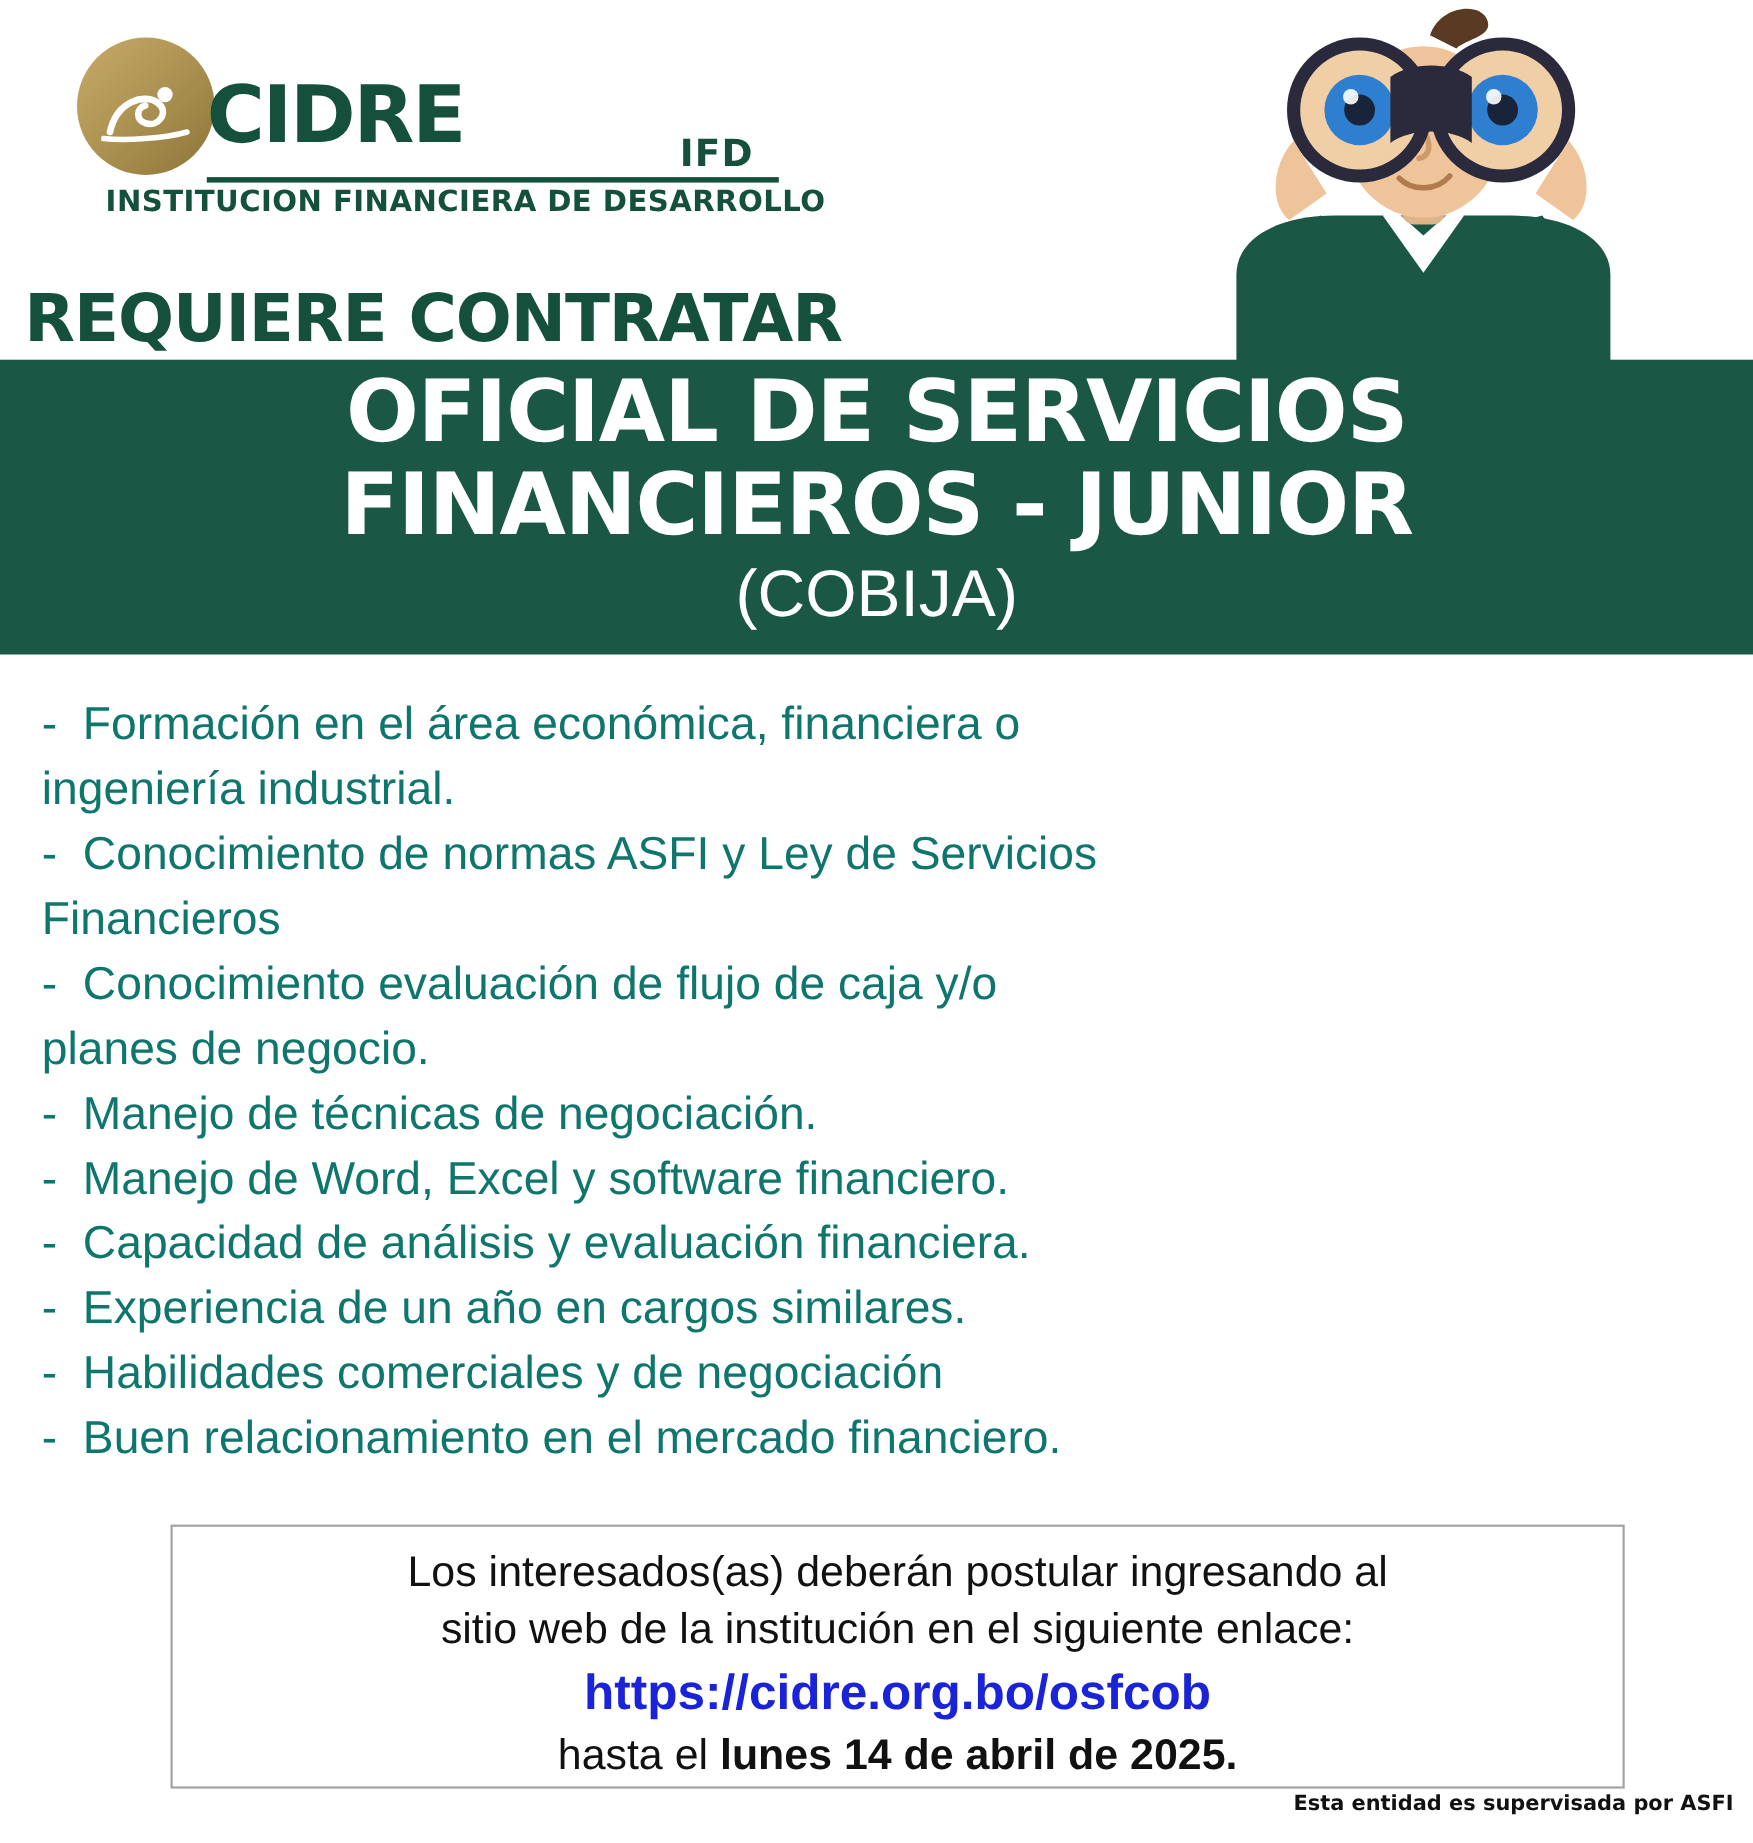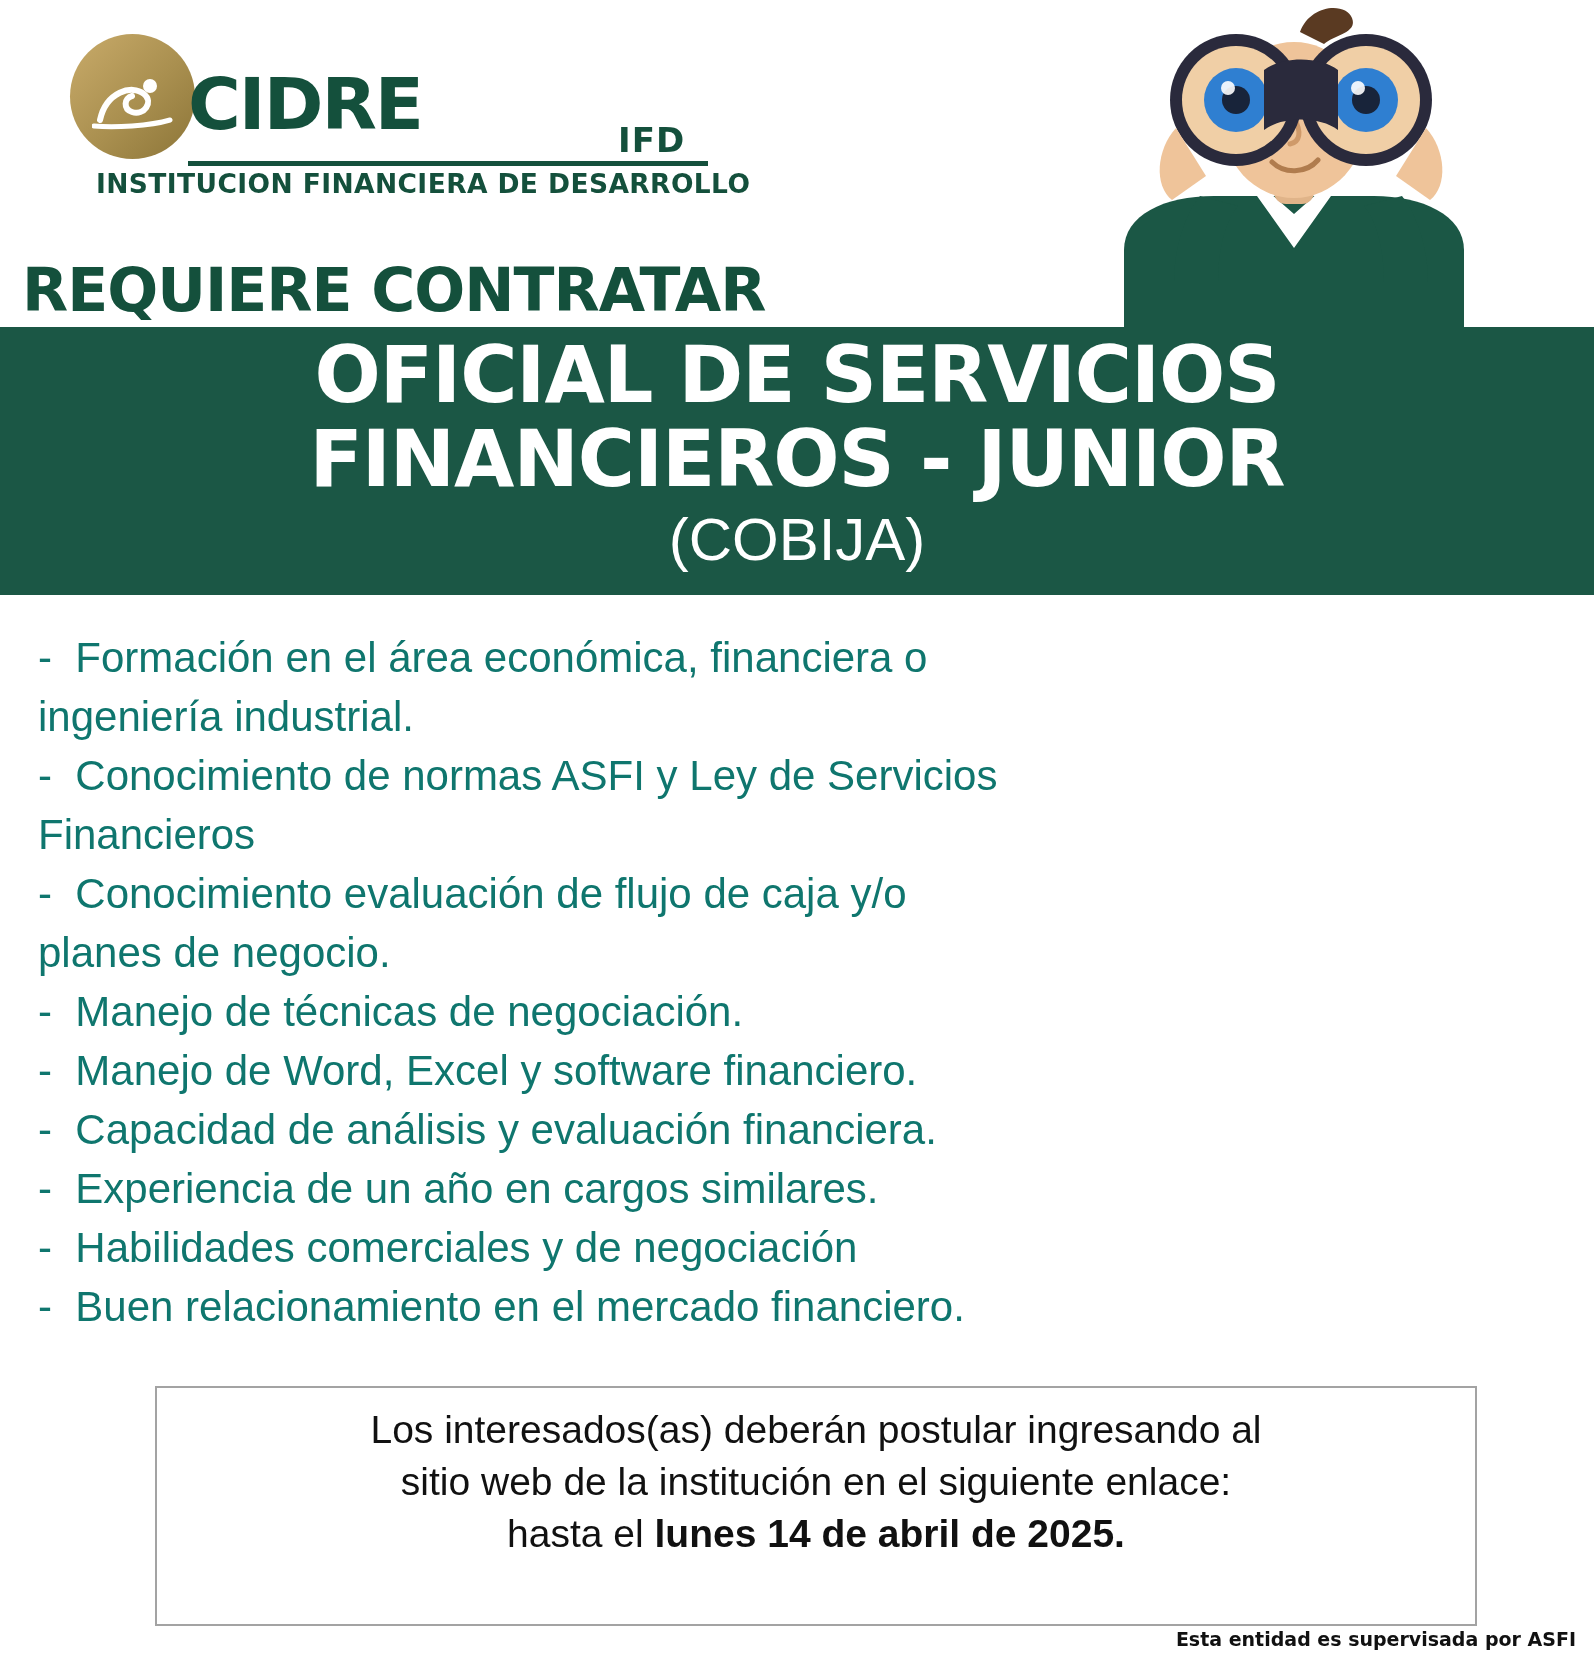--- a/index.html
+++ b/index.html
@@ -265,16 +265,17 @@
   <p class="item">-  Manejo de Word, Excel y software financiero.</p>
   <p class="item">-  Capacidad de análisis y evaluación financiera.</p>
   <p class="item">-  Experiencia de un año en cargos similares.</p>
   <p class="item">-  Habilidades comerciales y de negociación</p>
   <p class="item">-  Buen relacionamiento en el mercado financiero.</p>
 </div>
 
 <div class="callout">
   <span>Los interesados(as) deberán postular ingresando al</span><br>
   <span>sitio web de la institución en el siguiente enlace:</span>
+  <a class="link" href="#">https://cidre.org.bo/osfcob</a>
   <span class="deadline"><span>hasta el </span><b>lunes 14 de abril de 2025.</b></span>
 </div>
 
 <div class="footer-note">Esta entidad es supervisada por ASFI</div>
 
 </body></html>

